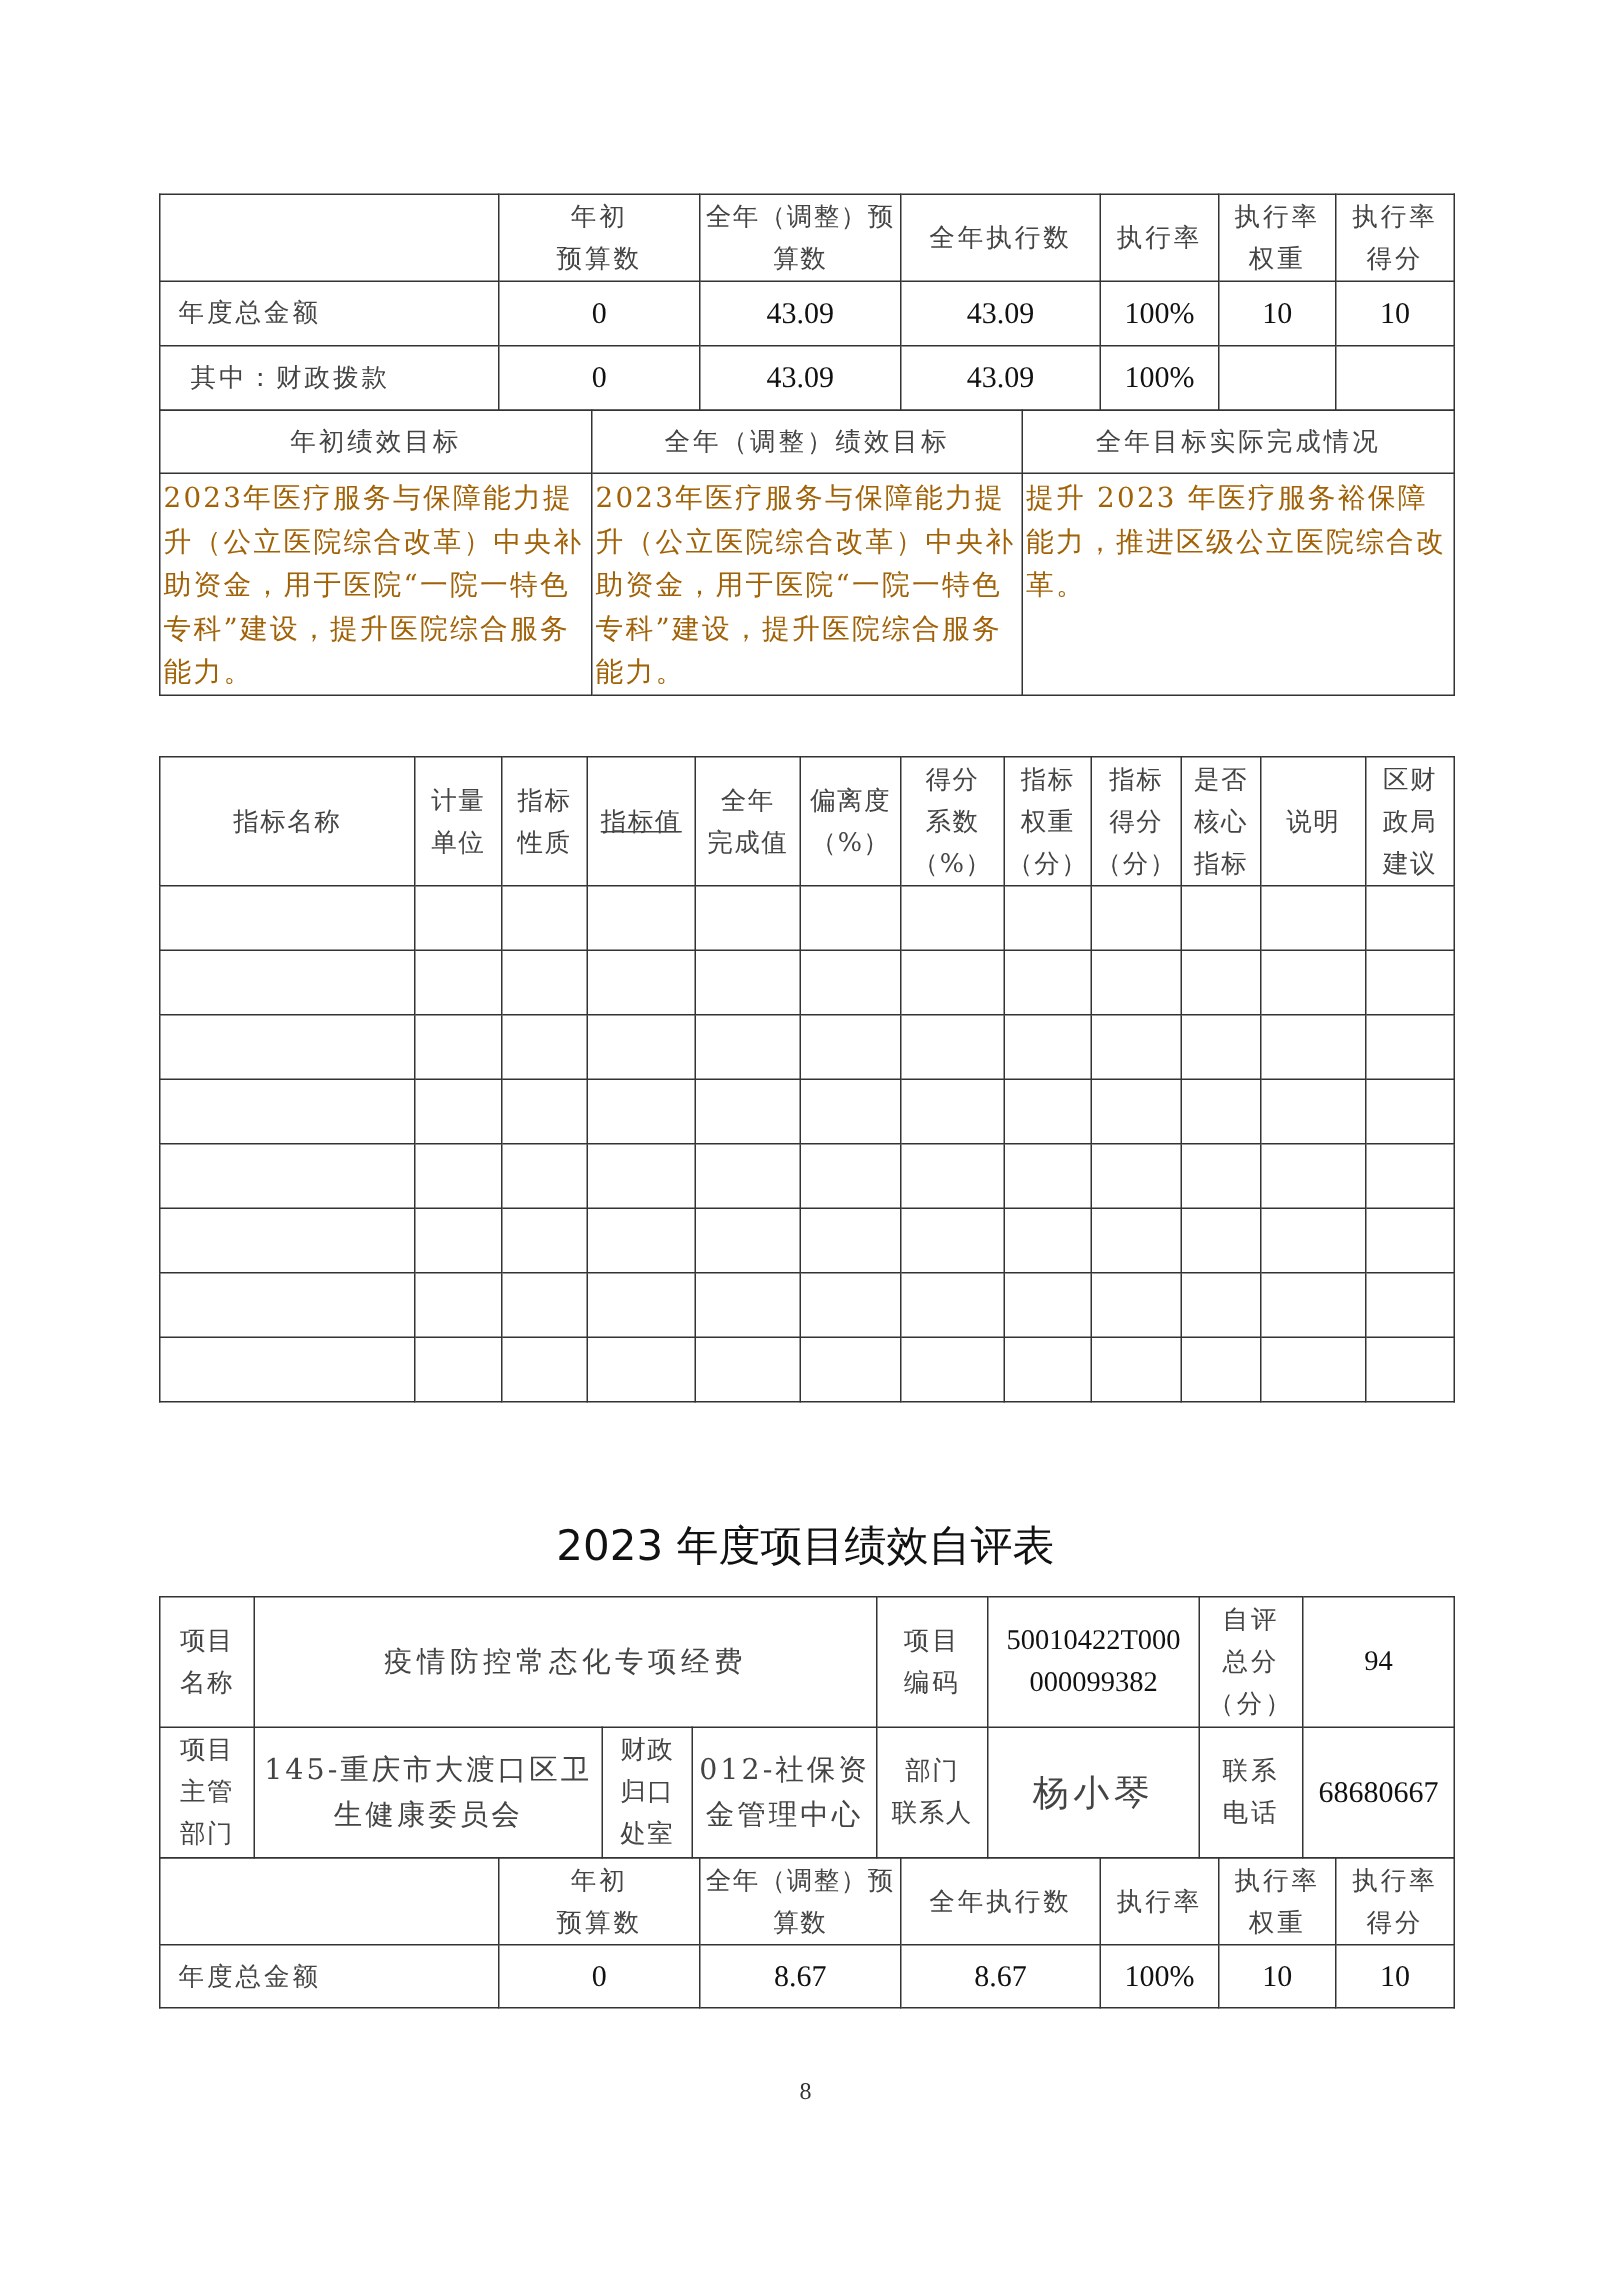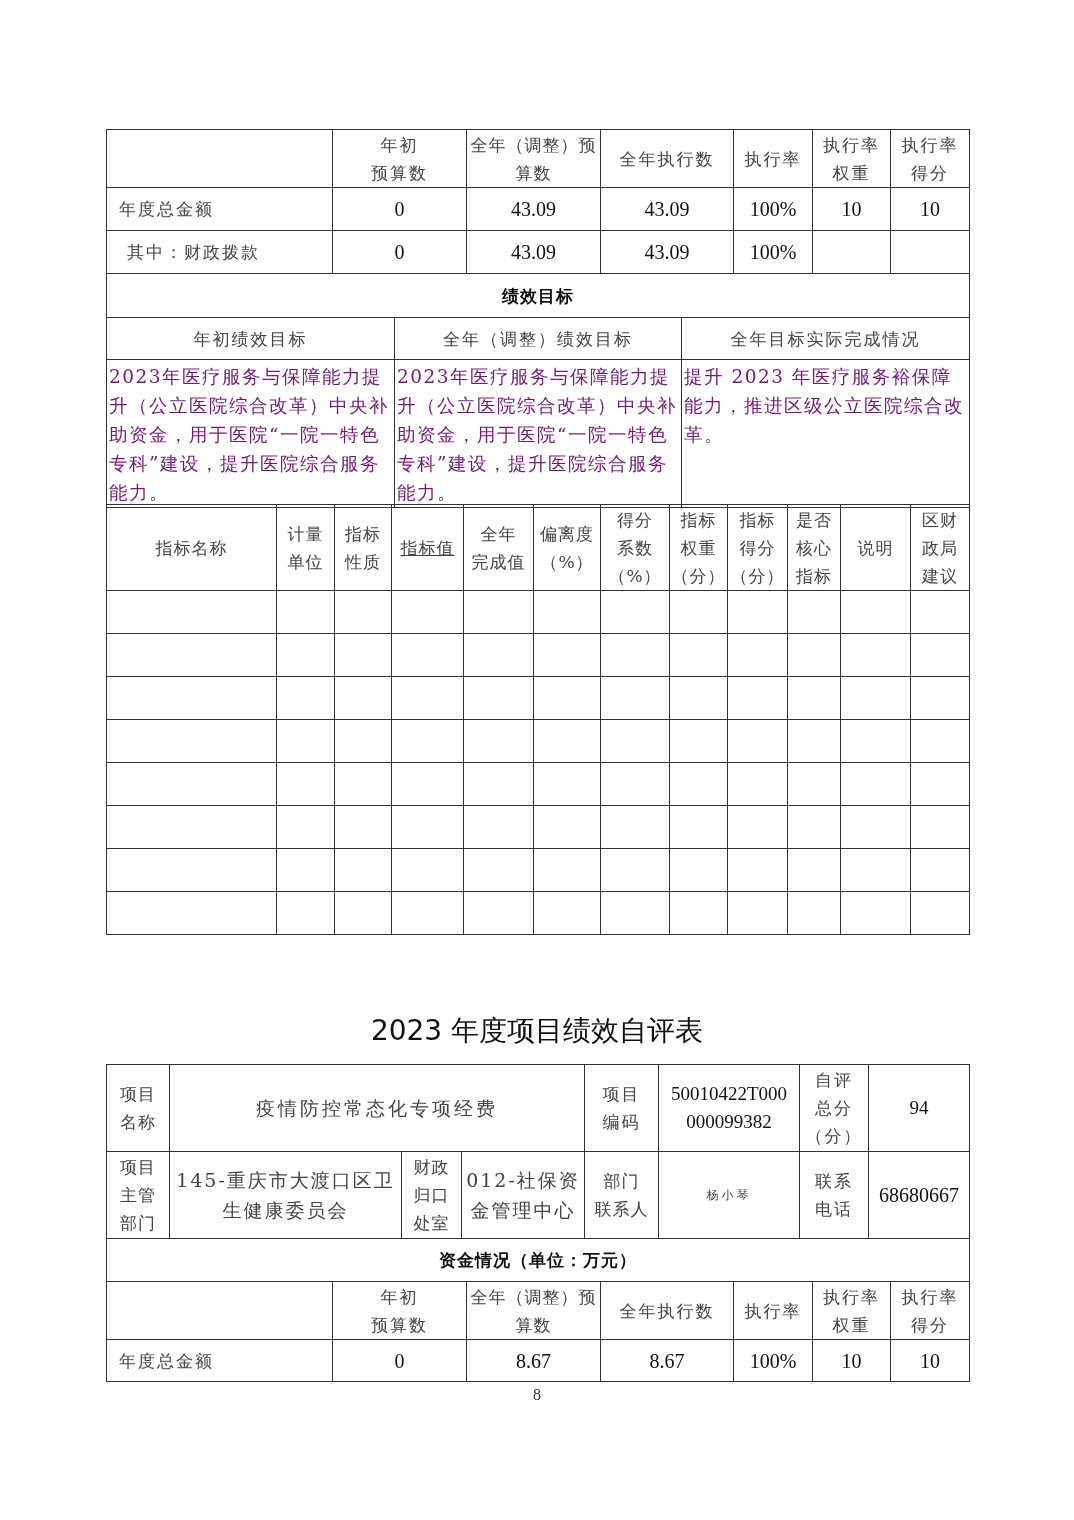--- a/index.html
+++ b/index.html
@@ -5,21 +5,21 @@
   html, body { margin: 0; padding: 0; background: #ffffff; }
   body { width: 1074px; height: 1520px; position: relative; overflow: hidden;
          font-family: "DejaVu Serif", "Liberation Serif", serif; color: #222; }
   table { border-collapse: collapse; position: absolute; left: 106px; table-layout: fixed; }
   td { border: 1.3px solid #333; padding: 0; text-align: center; vertical-align: middle;
        font-size: 17px; line-height: 28px; color: #333; overflow: hidden; }
   td.lbl { color: #444; letter-spacing: 2px; }
   td.num { font-family: "Liberation Serif", serif; font-size: 20px; color: #111; }
   td.left { text-align: left; padding-left: 12px; }
   td.head { font-weight: bold; color: #111; letter-spacing: 1px; }
-  td.para { text-align: left; vertical-align: top; font-size: 18.5px; line-height: 29px; padding: 2px 2px 0 2px; color: #701a75; letter-spacing: 1.5px; }
+  td.para { text-align: left; vertical-align: top; font-size: 18.5px; line-height: 29px; padding: 2px 2px 0 2px; color: #a16207; letter-spacing: 1.5px; }
   .doc-title { position: absolute; top: 1012px; left: 0; width: 1074px; text-align: center;
                font-family: "DejaVu Sans", "Liberation Sans", sans-serif; font-size: 28px; color: #111; }
   .page-number { position: absolute; top: 1386px; left: 0; width: 1074px; text-align: center;
                  font-family: "Liberation Serif", serif; font-size: 16px; color: #333; }
   .code { font-family: "Liberation Serif", serif; font-size: 19px; line-height: 28px; color: #111; }
 </style>
 </head>
 <body>
 
 <style>
@@ -79,23 +79,20 @@
 </tbody>
   </table>
 
 <table class="sec" style="top:273px">
   <colgroup>
     <col style="width:288px">
       <col style="width:287px">
       <col style="width:288px">
   </colgroup>
   <tbody>
-      <tr style="height:44px">
-    <td colspan="3" class="head">绩效目标</td>
-  </tr>
   <tr style="height:42px">
     <td class="lbl">年初绩效目标</td>
     <td class="lbl">全年（调整）绩效目标</td>
     <td class="lbl">全年目标实际完成情况</td>
   </tr>
   <tr style="height:146px">
     <td class="para">2023年医疗服务与保障能力提升（公立医院综合改革）中央补助资金，用于医院“一院一特色专科”建设，提升医院综合服务能力。</td>
     <td class="para">2023年医疗服务与保障能力提升（公立医院综合改革）中央补助资金，用于医院“一院一特色专科”建设，提升医院综合服务能力。</td>
     <td class="para">提升 2023 年医疗服务裕保障能力，推进区级公立医院综合改革。</td>
   </tr>
@@ -338,44 +335,41 @@
       <div>处室</div>
     </td>
     <td class="lbl" style="font-size:19px;line-height:30px;letter-spacing:2px">
       <div>012-社保资</div>
       <div>金管理中心</div>
     </td>
     <td class="lbl" style="letter-spacing:1px">
       <div>部门</div>
       <div>联系人</div>
     </td>
-    <td class="lbl" style="font-size:12px;letter-spacing:3px">杨小琴</td>
+    <td class="lbl" style="font-size:24px;letter-spacing:3px">杨小琴</td>
     <td class="lbl">
       <div>联系</div>
       <div>电话</div>
     </td>
     <td class="code" style="font-size:20px">68680667</td>
   </tr>
 </tbody>
   </table>
 
 <table class="sec" style="top:1238px">
   <colgroup>
     <col style="width:226px">
       <col style="width:134px">
       <col style="width:134px">
       <col style="width:133px">
     <col style="width:79px">
       <col style="width:78px">
       <col style="width:79px">
   </colgroup>
   <tbody>
-      <tr style="height:43px">
-    <td colspan="7" class="head">资金情况（单位：万元）</td>
-  </tr>
   <tr style="height:58px">
     <td></td>
     <td class="lbl">
       <div>年初</div>
       <div>预算数</div>
     </td>
     <td class="lbl" style="letter-spacing:1px">
       <div>全年（调整）预</div>
       <div>算数</div>
     </td>

